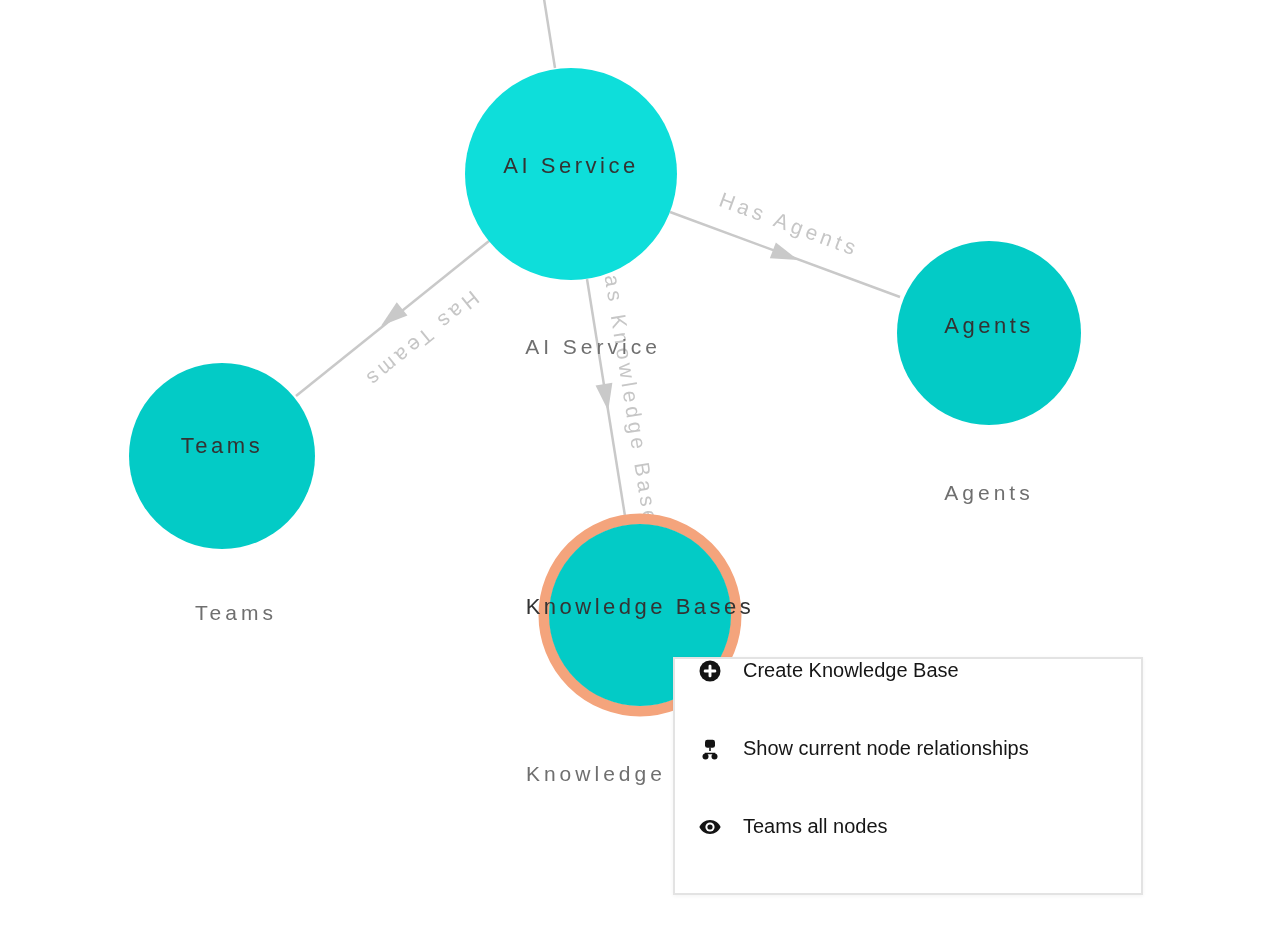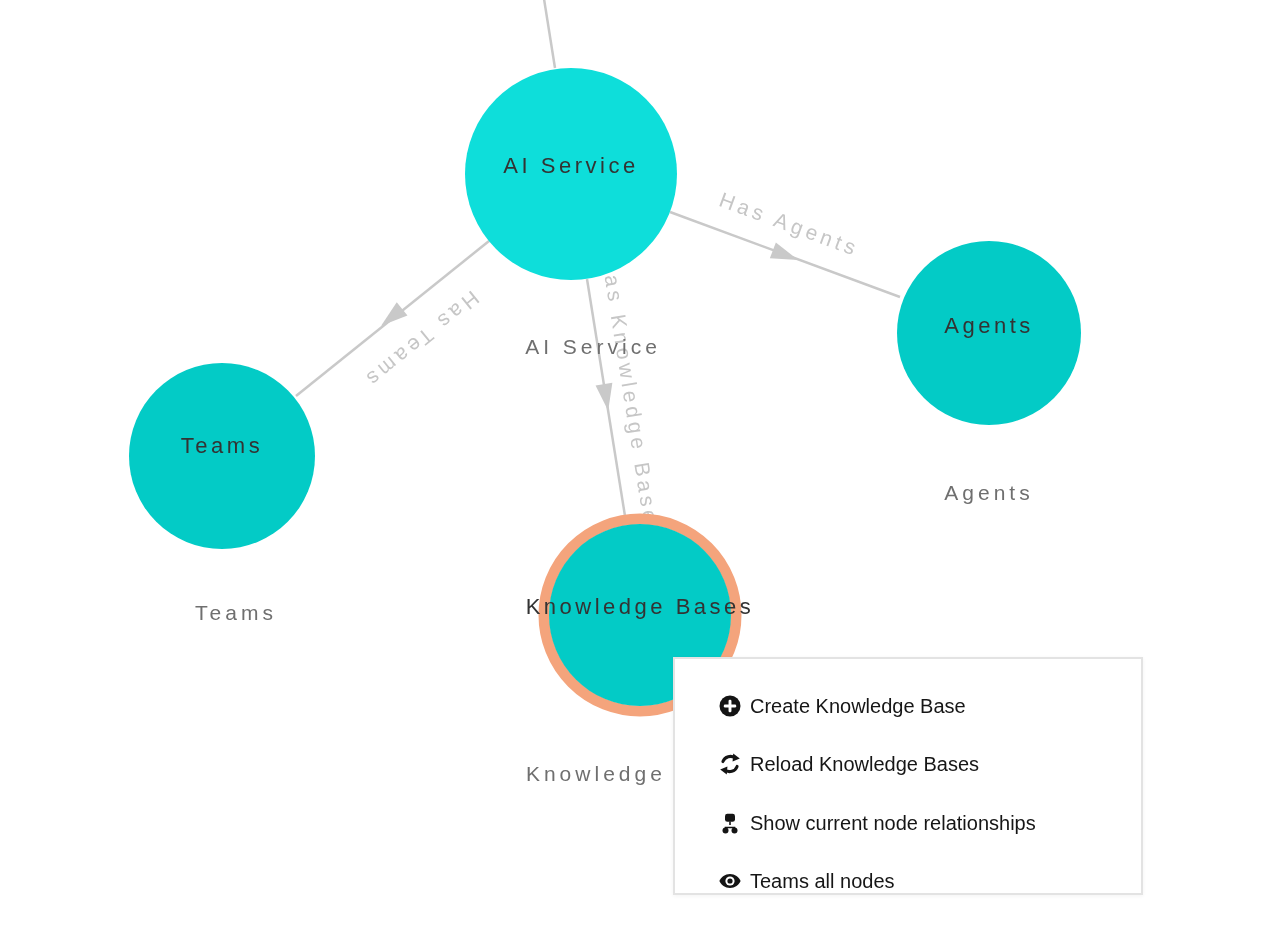--- a/index.html
+++ b/index.html
@@ -41,23 +41,23 @@
     background: #ffffff;
     border: 2px solid #e3e3e3;
     box-shadow: 0 1px 4px rgba(0,0,0,0.05);
     display: flex;
     flex-direction: column;
     z-index: 10;
   }
   .menu-item {
     flex: 1 1 0;
     display: flex;
-    align-items: flex-end;
-    padding-left: 43px;
-    gap: 8px;
+    align-items: flex-start;
+    padding-left: 23px;
+    gap: 21px;
     cursor: pointer;
   }
   .menu-icon {
     width: 24px;
     height: 24px;
     flex: 0 0 24px;
     display: inline-flex;
     align-items: center;
     justify-content: center;
   }
@@ -129,33 +129,20 @@
       <span class="menu-icon">
         <svg width="24" height="24" viewBox="0 0 24 24">
           <circle cx="12" cy="12" r="10.5" fill="#141414"></circle>
           <rect x="10.55" y="5.8" width="2.9" height="12.4" rx="1.2" fill="#ffffff"></rect>
           <rect x="5.8" y="10.55" width="12.4" height="2.9" rx="1.2" fill="#ffffff"></rect>
         </svg>
       </span>
       <span class="menu-label">Create Knowledge Base</span>
     </div>
 
-    <div class="menu-item">
-      <span class="menu-icon">
-        <svg width="24" height="24" viewBox="0 0 24 24">
-          <g fill="none" stroke="#141414" stroke-width="3" stroke-linecap="round">
-            <path d="M4.9 9.6 A 7.9 7.9 0 0 1 17.2 6.1"></path>
-            <path d="M19.1 14.4 A 7.9 7.9 0 0 1 6.8 17.9"></path>
-          </g>
-          <polygon points="15.2,1.6 21.8,6.4 14.6,9.6" fill="#141414"></polygon>
-          <polygon points="8.8,22.4 2.2,17.6 9.4,14.4" fill="#141414"></polygon>
-        </svg>
-      </span>
-      <span class="menu-label">Reload Knowledge Bases</span>
-    </div>
 
     <div class="menu-item">
       <span class="menu-icon">
         <svg width="24" height="24" viewBox="0 0 24 24">
           <g stroke="#141414" stroke-width="1.6" fill="none">
             <path d="M12 10.5 V 14 M7.5 19 V 16.5 H 16.5 V 19"></path>
           </g>
           <g fill="#141414">
             <rect x="7" y="2.8" width="10" height="8" rx="2.4"></rect>
             <circle cx="7.5" cy="19.6" r="3"></circle>

